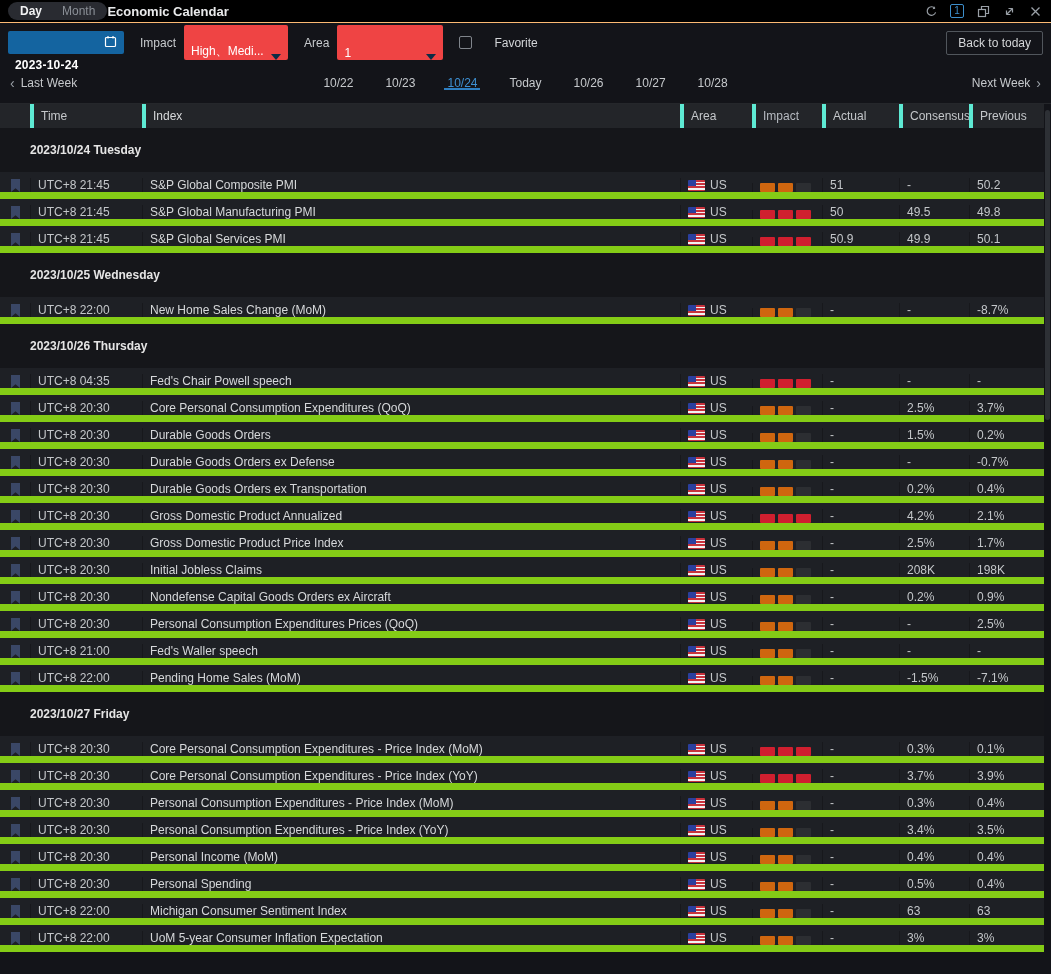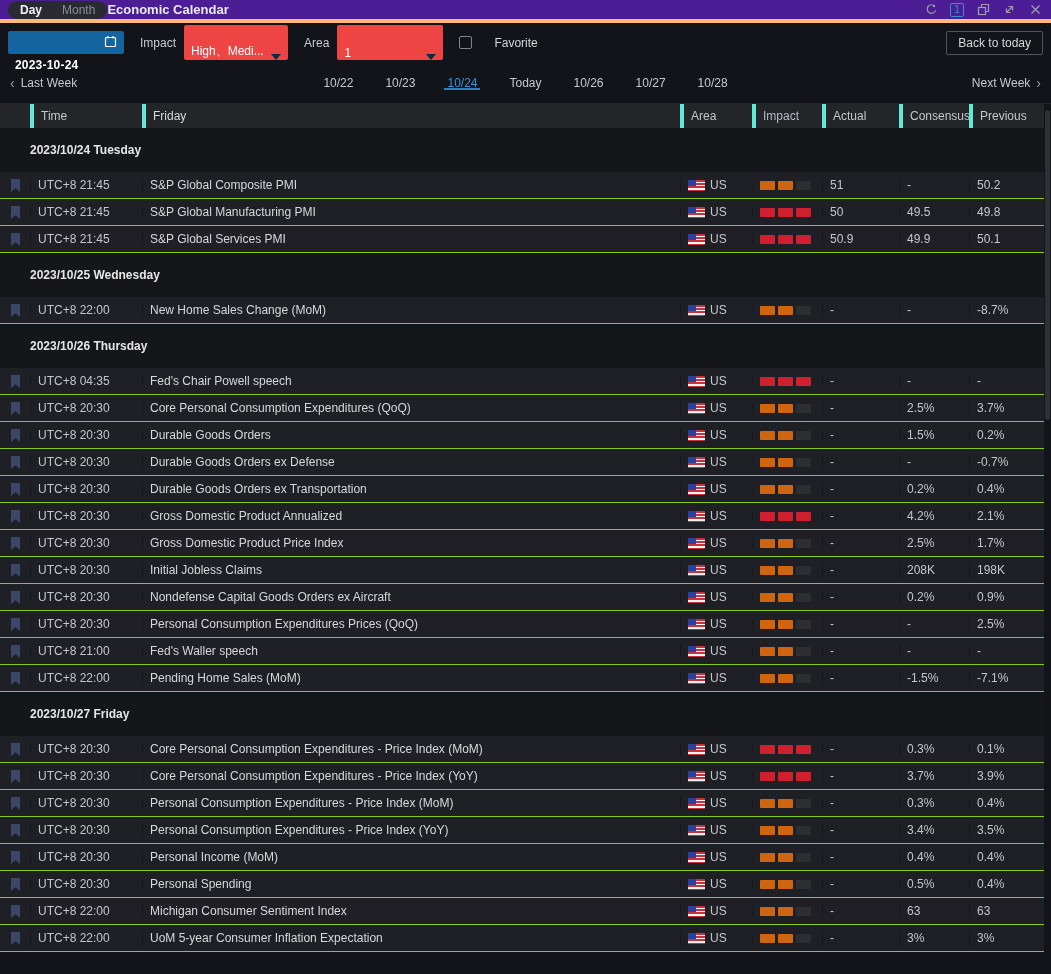--- a/index.html
+++ b/index.html
@@ -1,21 +1,21 @@
 <!DOCTYPE html>
 <html><head>
 <meta charset="utf-8">
 <style>
   * { margin:0; padding:0; box-sizing:border-box; }
   html,body { background:#131419; }
   body { font-family:"Liberation Sans","DejaVu Sans",sans-serif; }
   #app { position:relative; width:1051px; height:974px; background:#131419; color:#c4c7ca; font-size:12px; overflow:hidden; }
 
   
-  .titlebar { height:23px; background:#4c1d95; border-bottom:4px solid #fdba74; display:flex; align-items:center; padding:0 8px; }
+  .titlebar { height:23px; background:#000000; border-bottom:1px solid #fdba74; display:flex; align-items:center; padding:0 8px; }
   .mode-pill { display:flex; align-items:center; background:#292b31; border-radius:11px; height:18px; padding:0 2px; }
   .mode-tab { padding:0 10px; height:18px; line-height:18px; color:#8b9097; cursor:default; font-size:12px; }
   .mode-tab.active { color:#f1f2f3; font-weight:bold; }
   .win-title { color:#e9eaeb; font-weight:bold; font-size:13px; }
   .titlebar-icons { margin-left:auto; display:flex; align-items:center; gap:10px; }
   .tb-icon { width:16px; height:16px; display:flex; align-items:center; justify-content:center; color:#9aa0a7; }
   .tb-icon svg { display:block; }
   .win-count { width:14px; height:14px; border:1px solid #3d8fcc; color:#3d8fcc; font-size:10px; line-height:12px; text-align:center; border-radius:2px; }
 
   
@@ -52,21 +52,21 @@
   .c-time { width:112px; }
   .c-event { flex:1; }
   .c-area { width:72px; display:flex; align-items:center; gap:5px; }
   .c-impact { width:70px; display:flex; align-items:center; gap:3px; }
   .c-actual { width:77px; }
   .c-consensus { width:70px; }
   .c-previous { width:75px; }
 
   .tbody { width:1044px; }
   .section-header { height:44px; display:flex; align-items:center; padding-left:30px; color:#e5e5e5; font-weight:bold; background:#15161a; }
-  .row { display:flex; height:27px; align-items:center; background:#1e2025; border-bottom:1px solid #84cc16; }
+  .row { display:flex; height:27px; align-items:flex-end; background:#1e2025; border-bottom:7px solid #84cc16; }
   .row .cell { display:flex; align-items:center; }
   .row .cell + .cell { border-left:1px solid #17181c; }
   .c-time, .c-area, .c-actual, .c-consensus, .c-previous { color:#c4c7ca; }
   .c-event { color:#d6d8da; }
 
   .bookmark { display:flex; align-items:center; }
   .seg { display:inline-block; width:15px; height:9px; border-radius:1px; }
   .seg.med { background:#cf660f; }
   .seg.high { background:#d01f2f; }
   .seg.off { background:#2c2e32; }
@@ -167,21 +167,21 @@
     <div class="wk-side wk-next">
       <span>Next Week</span>
       <span class="wk-chev">›</span>
     </div>
   </div>
 
   <div class="table-area">
     <div class="thead">
       <div class="cell c-bm"></div>
       <div class="cell c-time">Time</div>
-      <div class="cell c-event">Friday</div>
+      <div class="cell c-event">Index</div>
       <div class="cell c-area">Area</div>
       <div class="cell c-impact">Impact</div>
       <div class="cell c-actual">Actual</div>
       <div class="cell c-consensus">Consensus</div>
       <div class="cell c-previous">Previous</div>
     </div>
     <div class="tbody">
         <div class="section-header">2023/10/24 Tuesday</div>
         <div class="row">
           <div class="cell c-bm">

